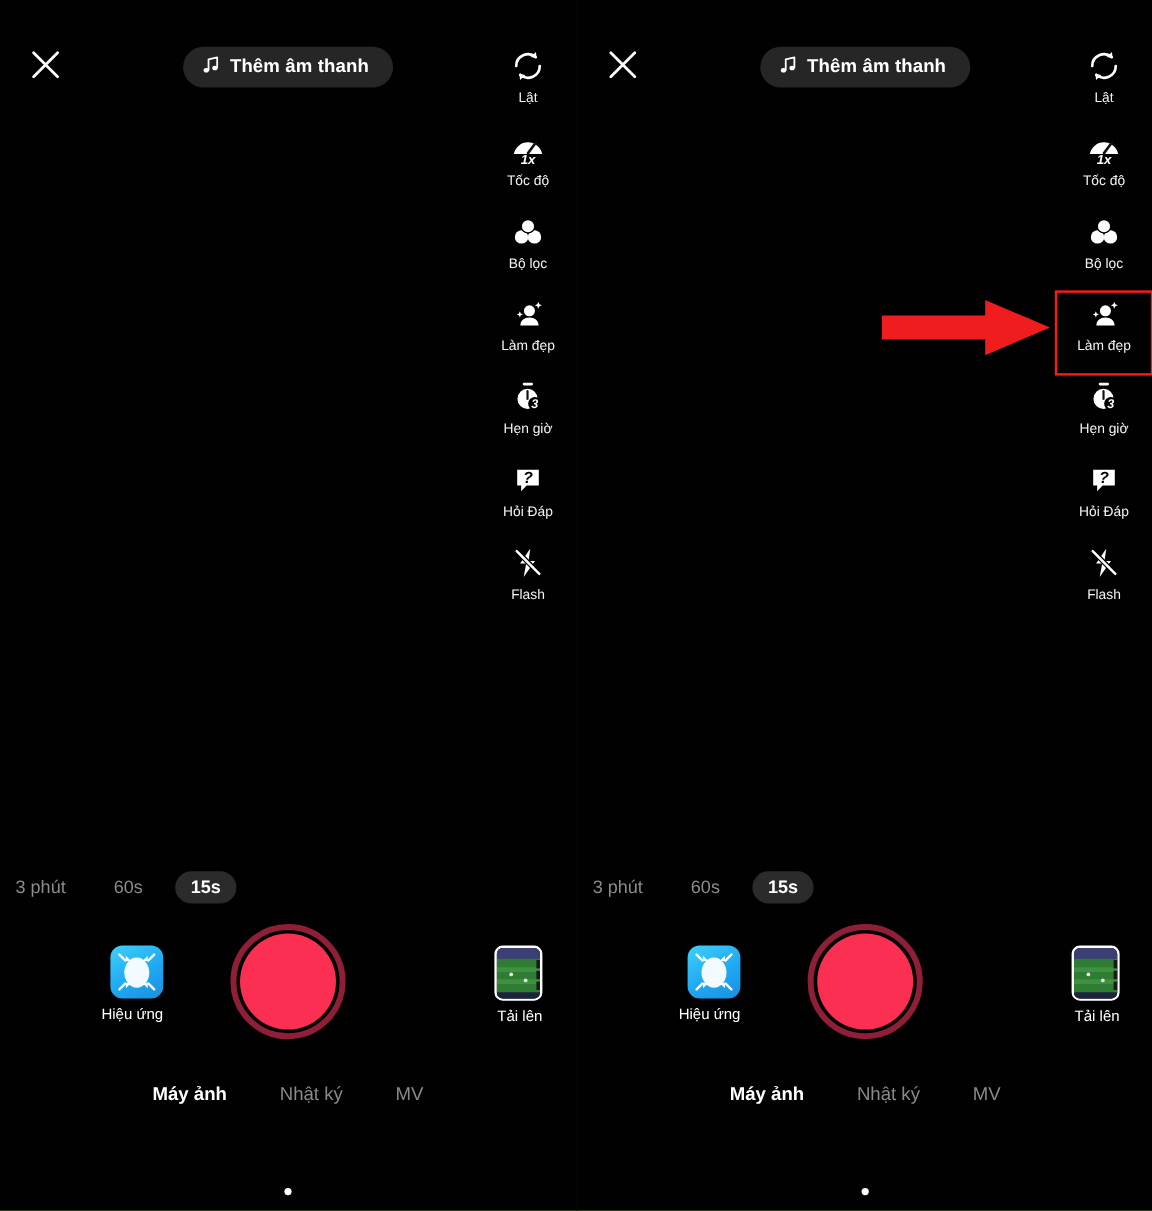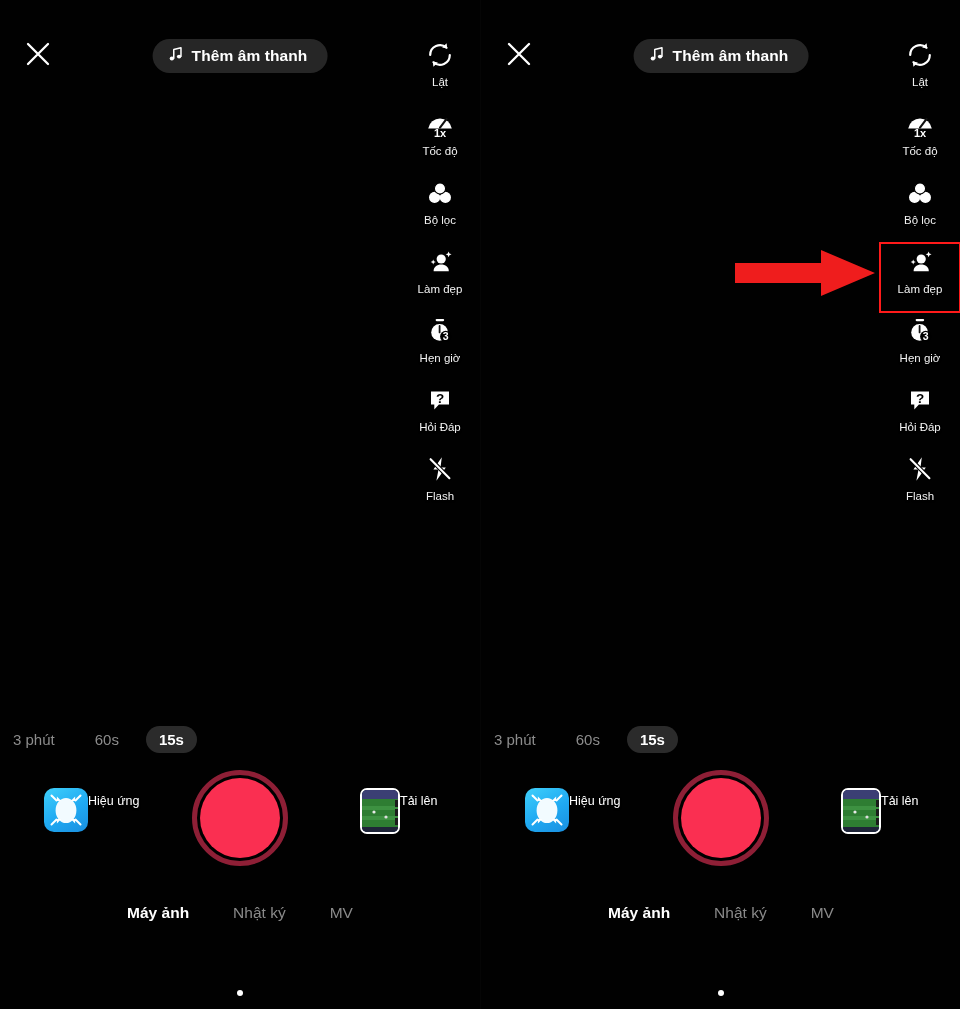--- a/index.html
+++ b/index.html
@@ -82,20 +82,21 @@
     justify-content: flex-start;
     cursor: pointer;
     position: relative;
     padding-top: 2px;
   }
   .tool .glyph {
     height: 34px;
     display: flex;
     align-items: center;
     justify-content: center;
+    font-style: italic;
   }
   .tool .tlabel {
     margin-top: 3px;
     color: #f2f2f2;
     font-size: 11.5px;
     line-height: 14px;
     text-align: center;
     white-space: nowrap;
     text-shadow: 0 1px 2px rgba(0,0,0,.9);
   }
@@ -164,22 +165,22 @@
     width: 80px; height: 80px;
     border-radius: 50%;
     background: #fa2f51;
   }
 
   .side-btn {
     position: absolute;
     top: 18px;
     width: 92px;
     display: flex;
-    flex-direction: row;
-    align-items: flex-start;
+    flex-direction: column;
+    align-items: flex-end;
     cursor: pointer;
   }
   .side-btn.effects { left: 44px; }
   .side-btn.upload  { left: 360px; }
   .side-btn .slabel {
     margin-top: 6px;
     color: #fff;
     font-size: 12.5px;
     white-space: nowrap;
     text-shadow: 0 1px 2px rgba(0,0,0,.9);

